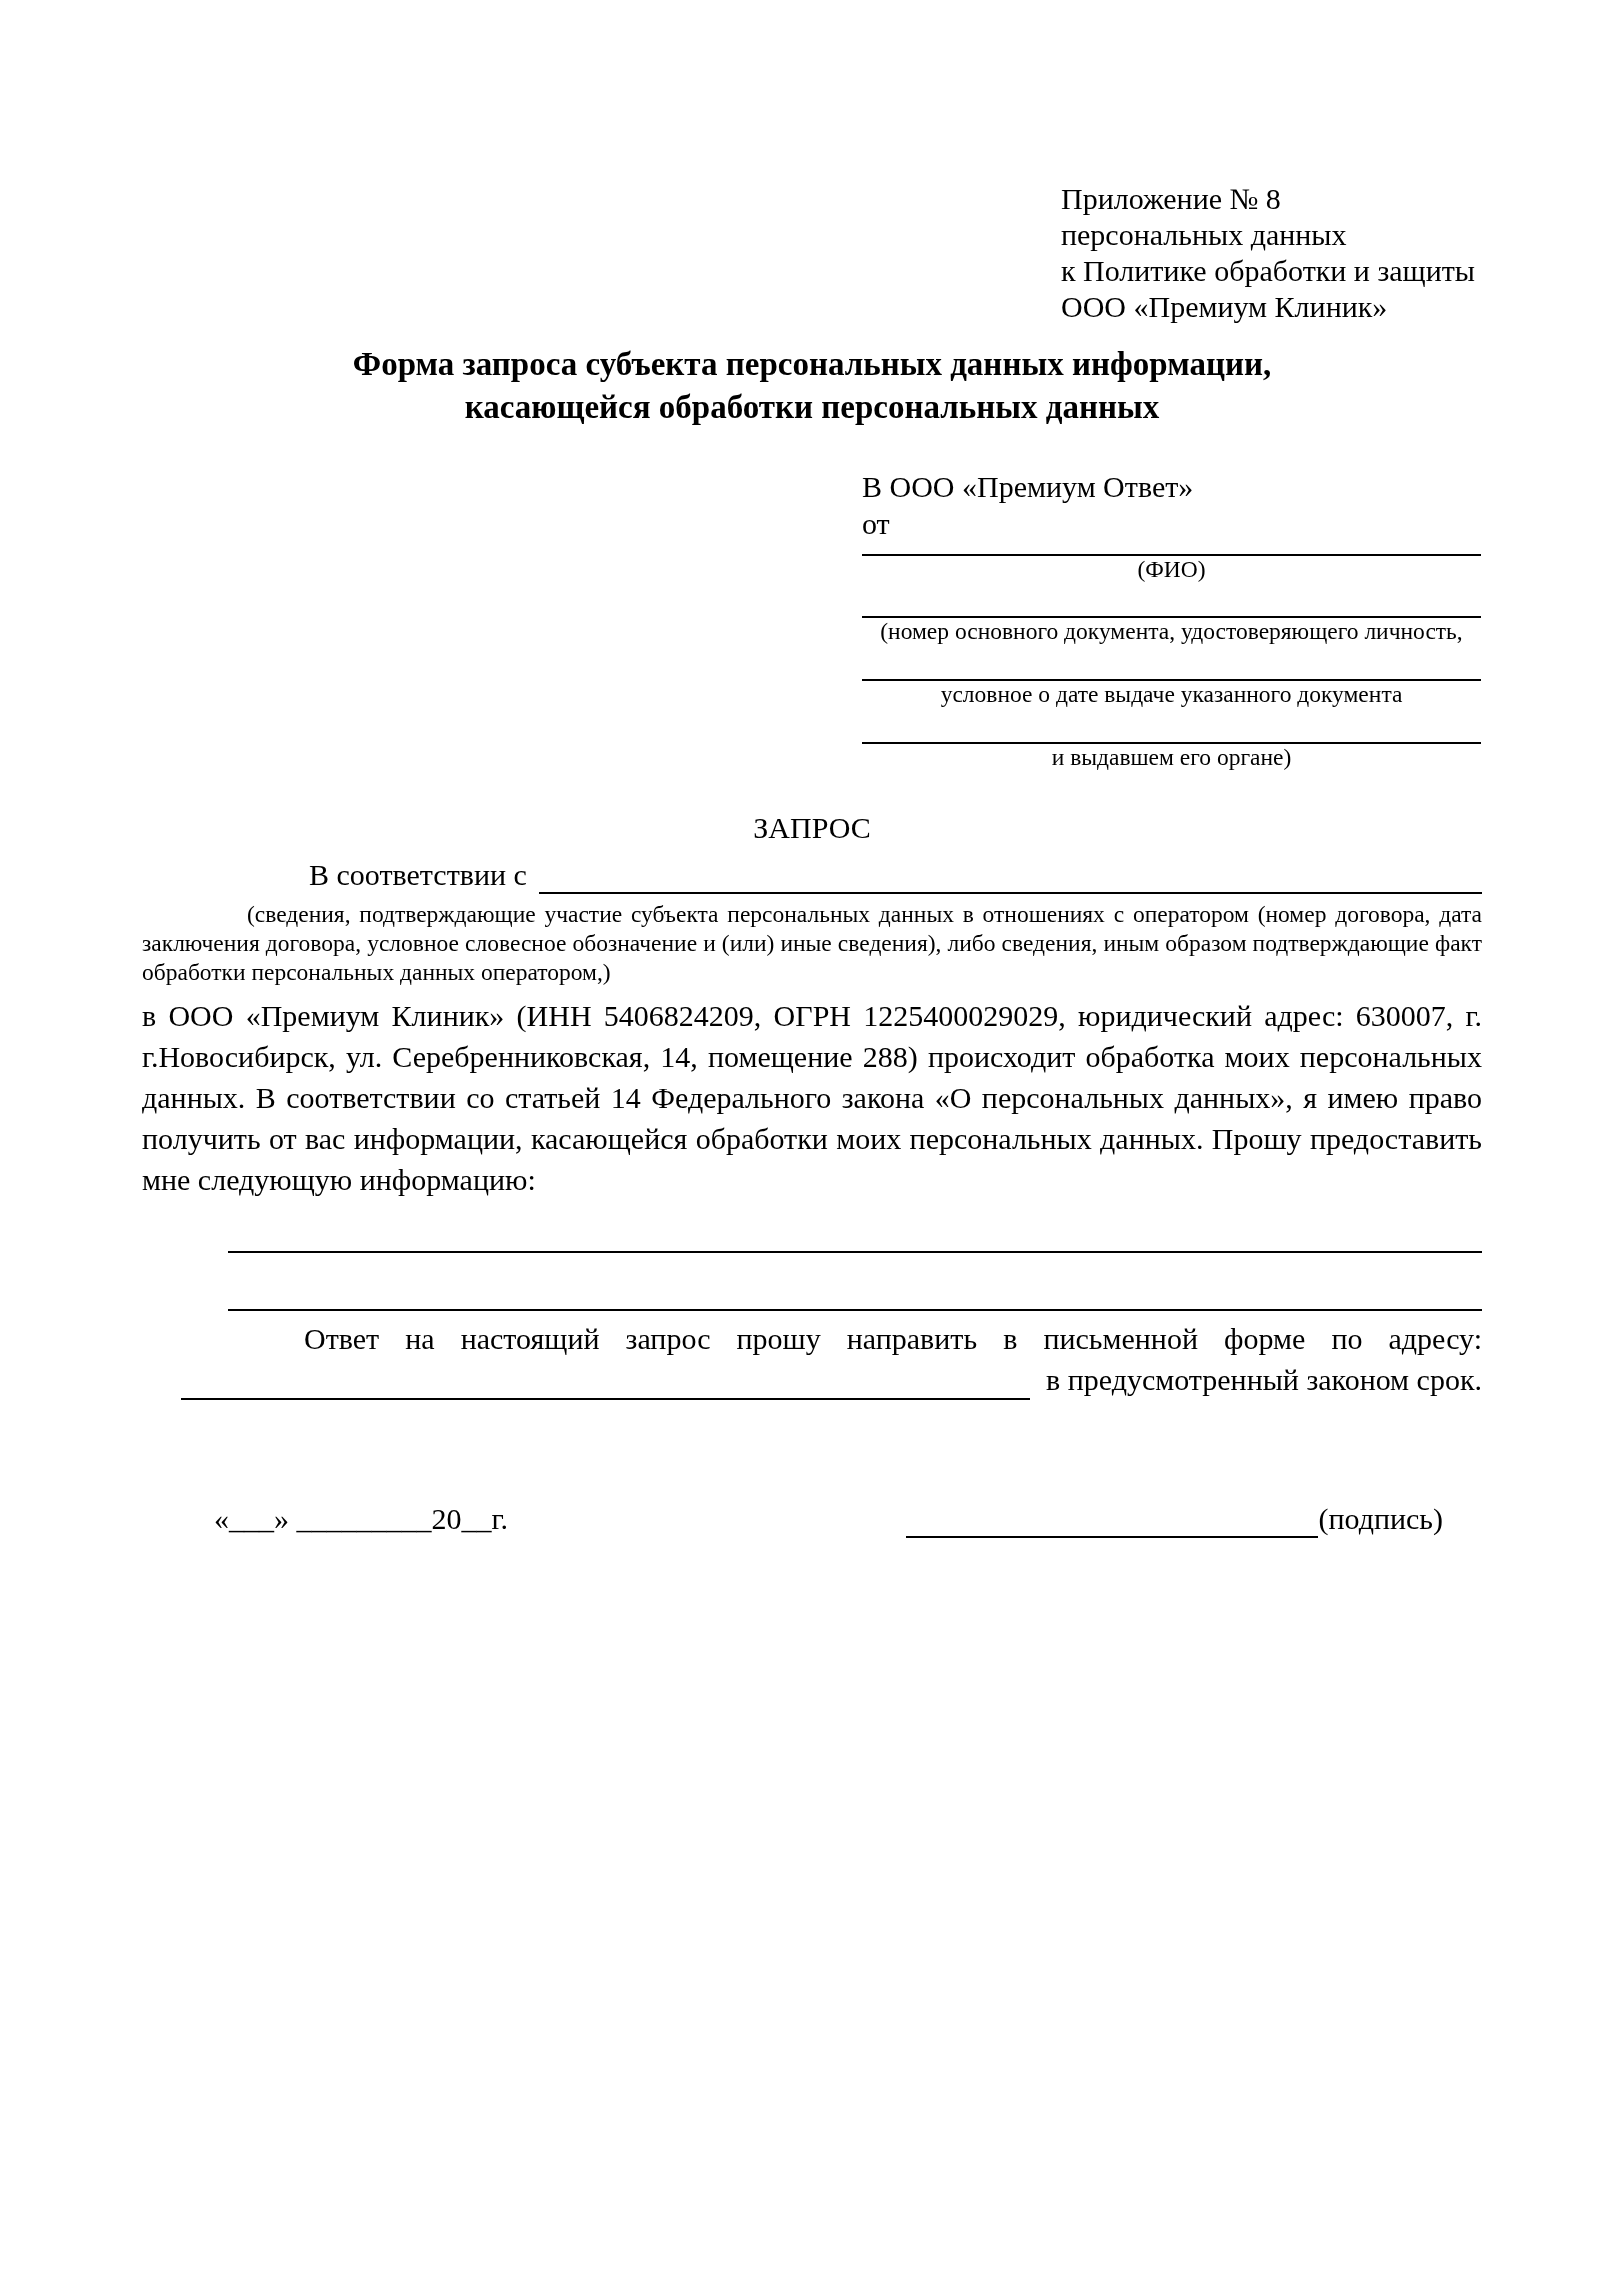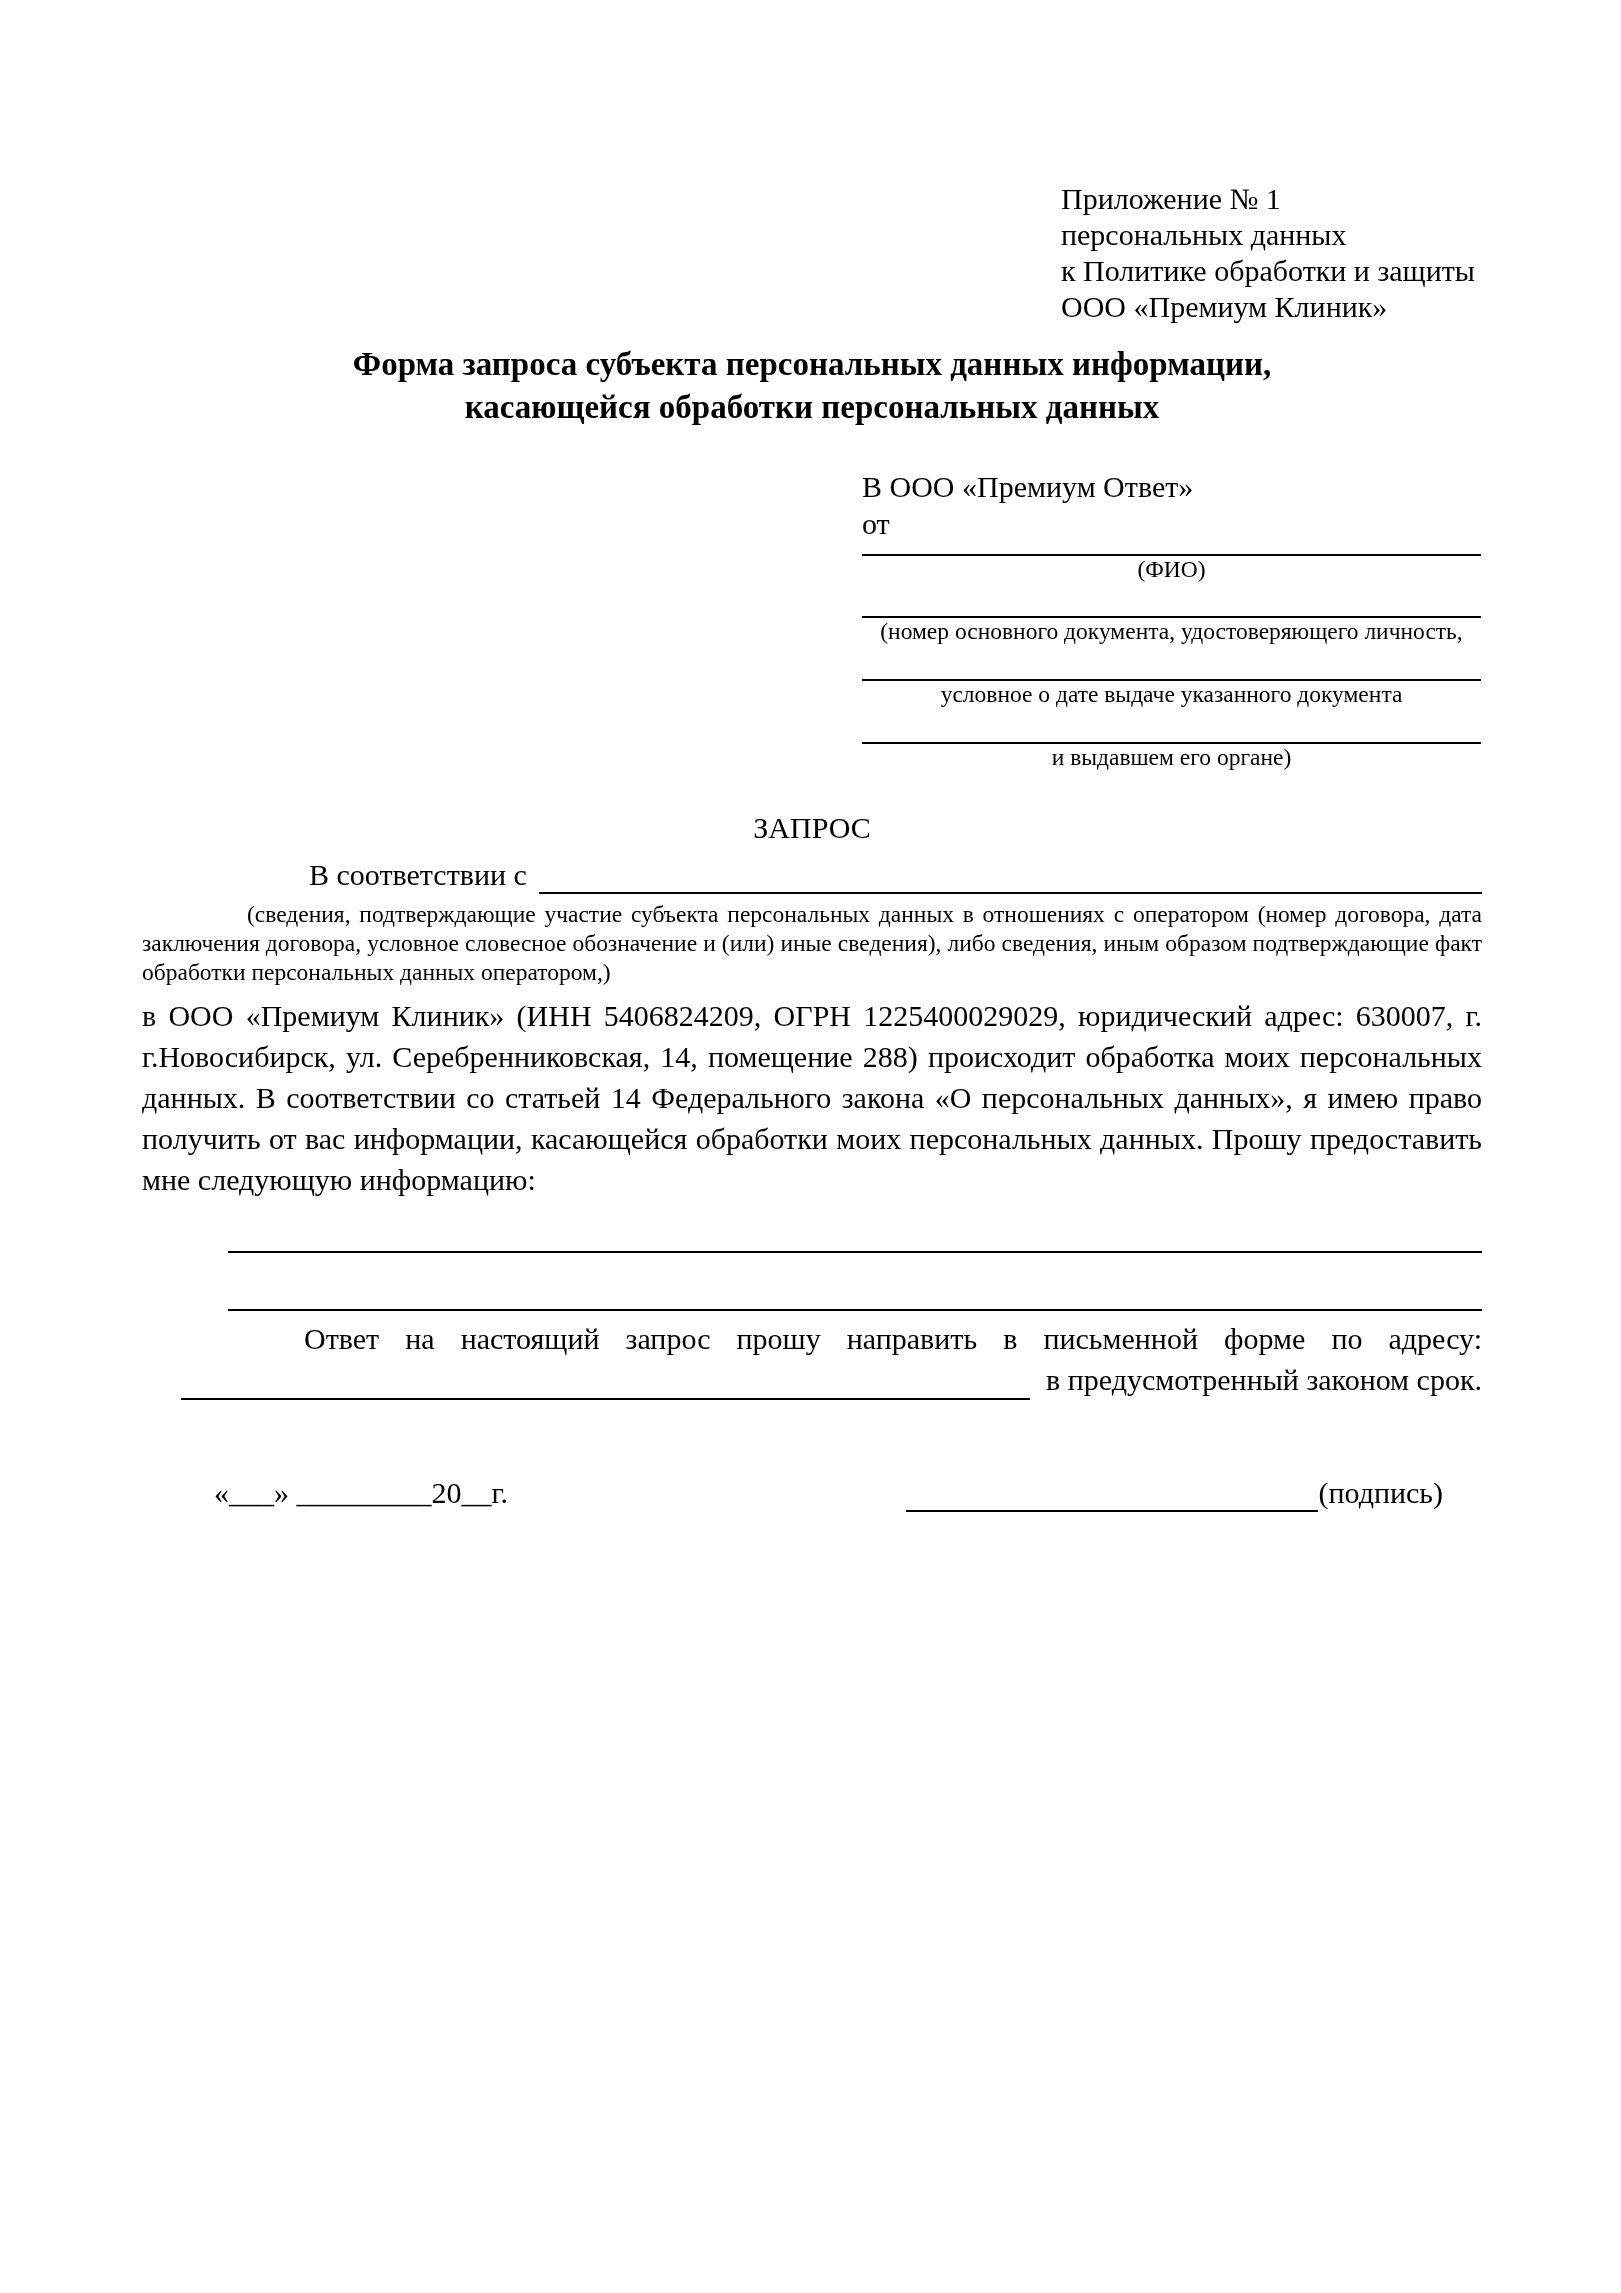--- a/index.html
+++ b/index.html
@@ -127,41 +127,42 @@
     margin-top: 73px;
     display: flex;
     justify-content: space-between;
     align-items: flex-end;
     font-size: 30px;
     line-height: 39px;
   }
   .signature-row .date-part {
     padding-left: 72px;
     white-space: nowrap;
+    margin-top: 26px;
   }
   .signature-row .sign-part {
     display: flex;
     align-items: flex-end;
     margin-right: 39px;
     font-family: Liberation Serif, serif;
   }
   .signature-row .sign-fill {
     width: 412px;
     border-bottom: 2.9px solid #000000;
     height: 33px;
   }
   .signature-row .sign-caption { white-space: nowrap; }
 </style>
 </head>
 <body>
 
 <div class="page">
 
   <div class="header-block">
-    <div>Приложение № 1</div>
+    <div>Приложение № 8</div>
     <div>персональных данных</div>
     <div>к Политике обработки и защиты</div>
     <div>ООО «Премиум Клиник»</div>
   </div>
 
   <div class="doc-title">
     <div>Форма запроса субъекта персональных данных информации,</div>
     <div>касающейся обработки персональных данных</div>
   </div>
 

